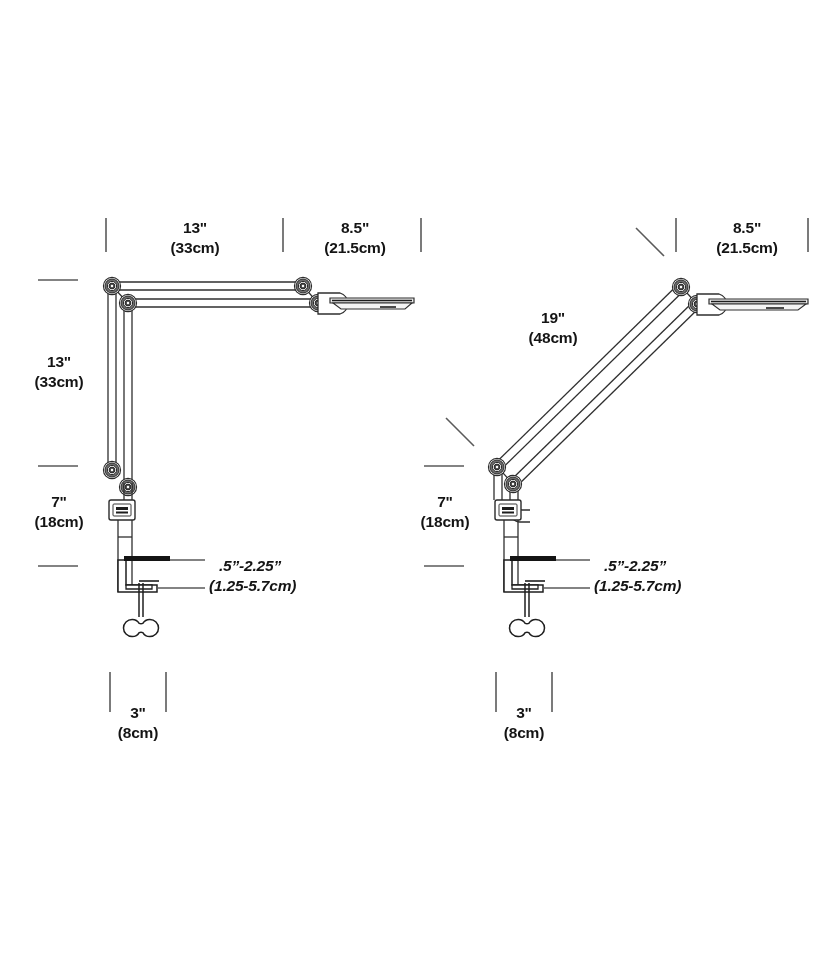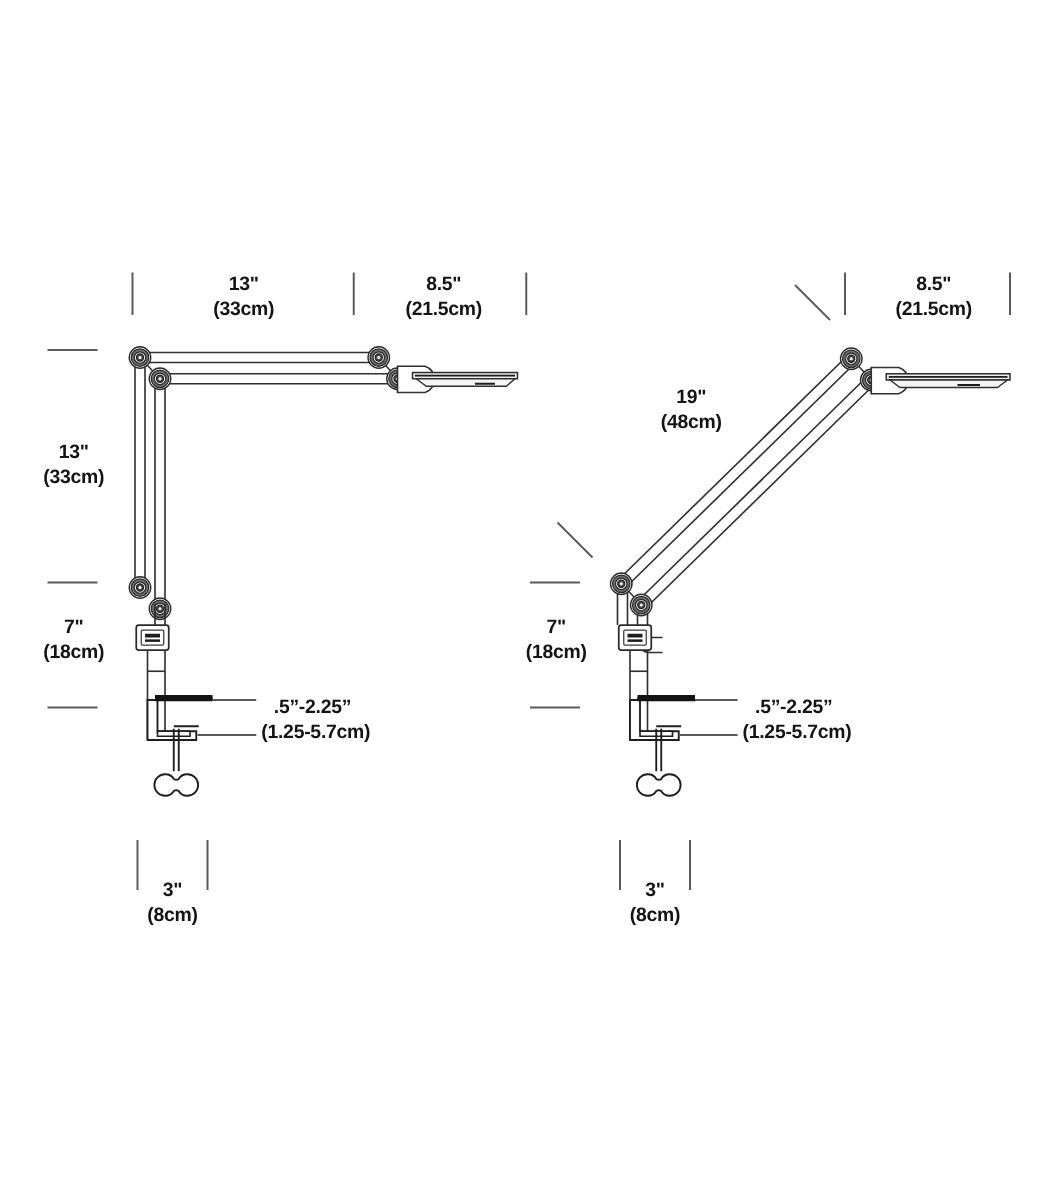--- a/index.html
+++ b/index.html
@@ -18,21 +18,21 @@
     font-size:15.5px;
     font-weight:600;
     line-height:20px;
     color:#141414;
     text-align:center;
     white-space:nowrap;
     letter-spacing:-0.2px;
     user-select:none;
   }
   .dimlabel .l2{display:block;}
-  .leftal{text-align:left;}
+  .leftal{text-align:left;font-style:italic;}
 </style>
 </head>
 <body>
 
 <div id="sheet">
 
   <svg width="840" height="960" viewBox="0 0 840 960">
     <defs>
       <g id="pivot">
         <circle r="8.6" fill="#ffffff" stroke="#2b2b2b" stroke-width="1.1"></circle>

